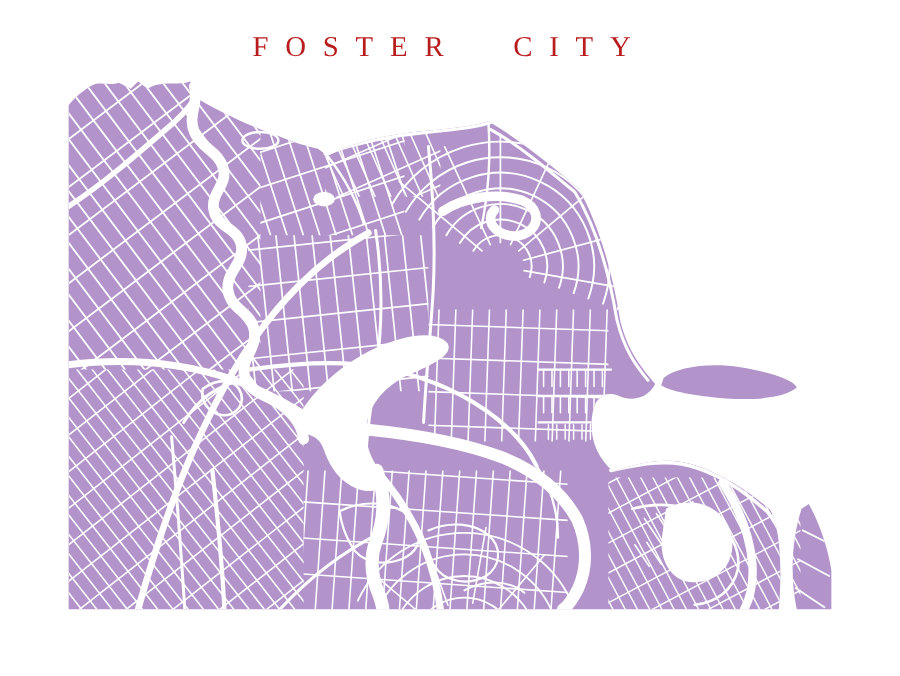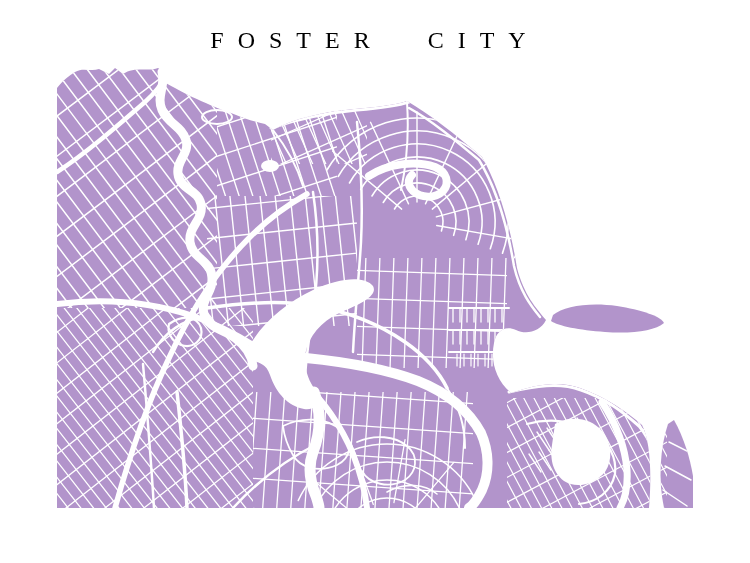--- a/index.html
+++ b/index.html
@@ -14,21 +14,21 @@
     user-select:none;
   }
   .map-frame{
     position:absolute;left:57px;top:62px;width:636px;height:446px;
   }
   svg{display:block;}
 </style>
 </head>
 <body style="background: rgb(255, 255, 255);">
 
-<div class="title" style="color: #000000;">FOSTER CITY</div>
+<div class="title" style="color: #b91c1c;">FOSTER CITY</div>
 <div class="map-frame">
     <svg width="636" height="446" viewBox="0 0 636 446">
       <defs>
         <clipPath id="frameClip">
           <rect x="0" y="0" width="636" height="446"></rect>
         </clipPath>
         <clipPath id="landClip">
           <path d="M 0 26 C 6 18 12 14 18 10 C 26 5 34 10 42 7 L 52 12 L 58 6 L 66 12 C 78 4 92 10 101 6 L 107 10 L 104 18 C 120 28 148 42 174 51 C 188 57 199 60 208 62 L 216 68 C 238 56 266 50 298 47 C 320 45 338 43 350 39 C 372 52 398 72 425 95 C 441 123 453 162 460 206 C 467 233 479 246 489 258 C 483 270 469 273 459 268 C 447 263 439 270 437 281 C 433 301 440 319 454 331 C 477 323 501 318 523 326 C 549 335 570 350 585 363 C 593 378 595 410 592 446 L 0 446 Z"></path>
           <path d="M 496 253 C 507 244 533 240 560 244 C 584 248 604 254 607 261 C 598 269 574 272 548 270 C 522 268 501 264 494 259 Z"></path>
           <path d="M 617 358 C 627 376 633 396 636 414 L 636 446 L 607 446 C 601 418 603 386 611 362 Z"></path>

